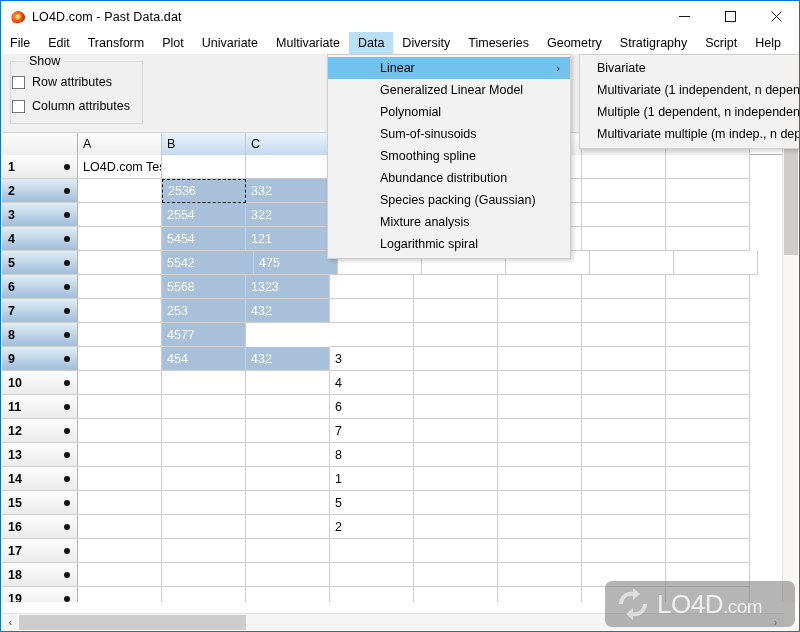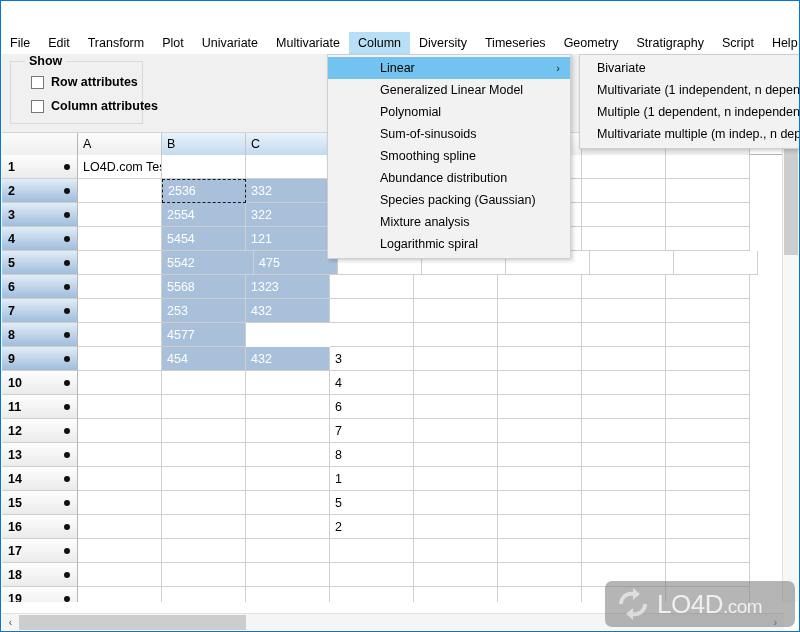--- a/index.html
+++ b/index.html
@@ -80,24 +80,24 @@
   }
   .groupbox {
     position: absolute; top: 7px; height: 63px;
     border: 1px solid #d9d9d9; background: transparent;
   }
   .groupbox .gtitle {
     position: absolute; top: -8px; left: 14px;
     background: #f0f0f0; padding: 0 4px;
     font-size: 12.5px; color: #000;
   }
-  #gb-show { left: 8px; width: 133px; font-weight: bold; }
+  #gb-show { left: 8px; width: 133px; }
   #gb-click { left: 153px; width: 180px; }
   .optrow {
-    position: absolute; left: 20px;
+    position: absolute; left: 1px;
     display: flex; align-items: center;
     font-size: 12.5px; color: #000; white-space: nowrap;
   }
   .optrow.r1 { top: 13px; }
   .optrow.r2 { top: 37px; }
   .chk {
     width: 13px; height: 13px; border: 1px solid #767676;
     background: #fff; margin-right: 7px; flex: 0 0 auto;
   }
   .rad {
@@ -266,29 +266,53 @@
     font-size: 26px; color: rgba(255,255,255,0.78);
     letter-spacing: -0.5px; margin-left: 4px; white-space: nowrap;
   }
   #wm-text .dotcom { font-size: 19px; text-align: center; }
 </style>
 </head>
 <body>
 
 <div id="app">
 
+  <div id="titlebar">
+    <div id="app-icon">
+        <div class="shell"></div>
+      </div>
+    <div id="title-text">LO4D.com - Past Data.dat</div>
+    <div id="wincontrols">
+      <div class="wc">
+        <svg width="11" height="11" viewBox="0 0 11 11">
+            <line x1="0" y1="5.5" x2="11" y2="5.5" stroke="#1a1a1a" stroke-width="1"></line>
+          </svg>
+      </div>
+      <div class="wc">
+        <svg width="11" height="11" viewBox="0 0 11 11">
+            <rect x="0.5" y="0.5" width="10" height="10" fill="none" stroke="#1a1a1a" stroke-width="1"></rect>
+          </svg>
+      </div>
+      <div class="wc">
+        <svg width="11" height="11" viewBox="0 0 11 11">
+            <line x1="0.5" y1="0.5" x2="10.5" y2="10.5" stroke="#1a1a1a" stroke-width="1"></line>
+            <line x1="10.5" y1="0.5" x2="0.5" y2="10.5" stroke="#1a1a1a" stroke-width="1"></line>
+          </svg>
+      </div>
+    </div>
+  </div>
 
   <div id="menubar">
       <div class="menuitem">File</div>
       <div class="menuitem">Edit</div>
       <div class="menuitem">Transform</div>
       <div class="menuitem">Plot</div>
       <div class="menuitem">Univariate</div>
       <div class="menuitem">Multivariate</div>
-      <div class="menuitem active">Column</div>
+      <div class="menuitem active">Data</div>
       <div class="menuitem">Diversity</div>
       <div class="menuitem">Timeseries</div>
       <div class="menuitem">Geometry</div>
       <div class="menuitem">Stratigraphy</div>
       <div class="menuitem">Script</div>
       <div class="menuitem">Help</div>
     </div>
 
   <div id="optionspanel">
     <div class="groupbox" id="gb-show">

